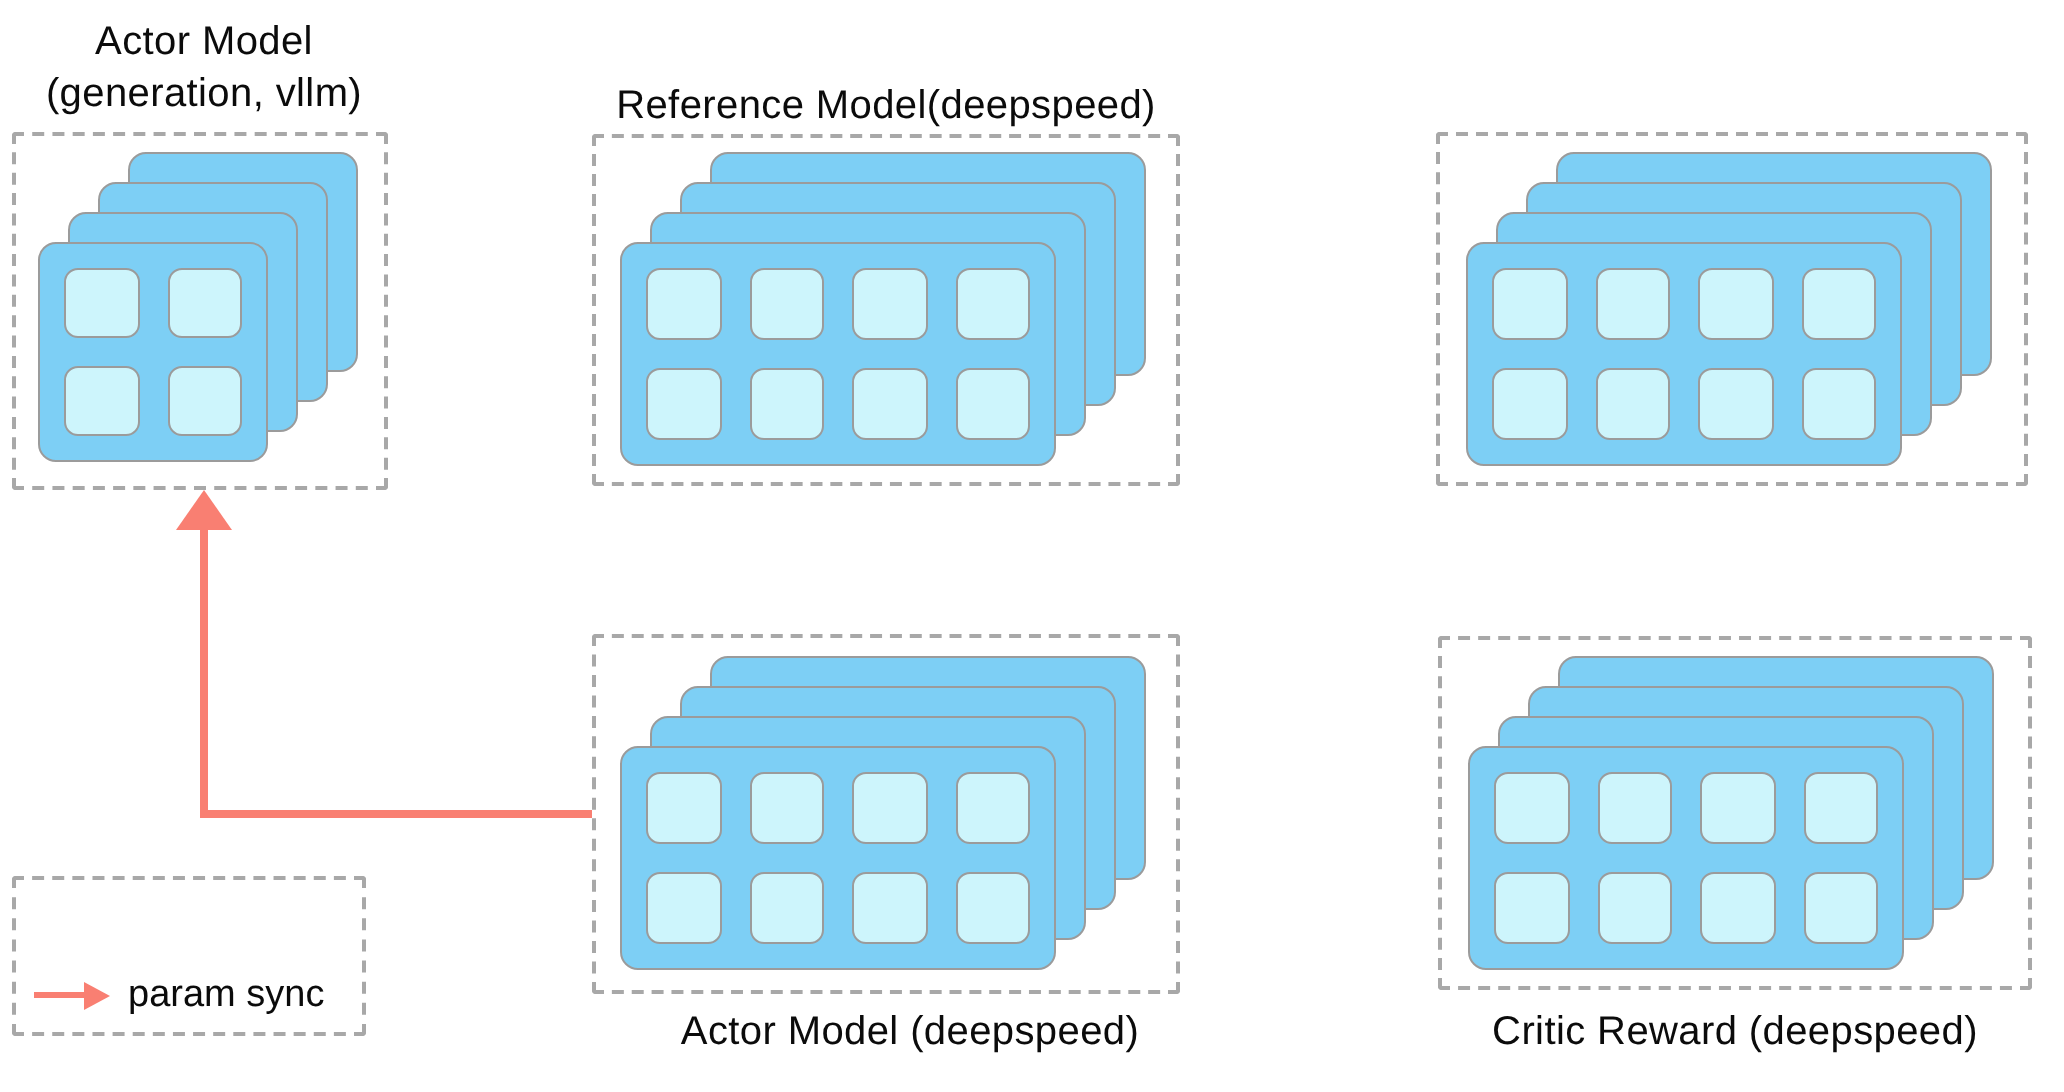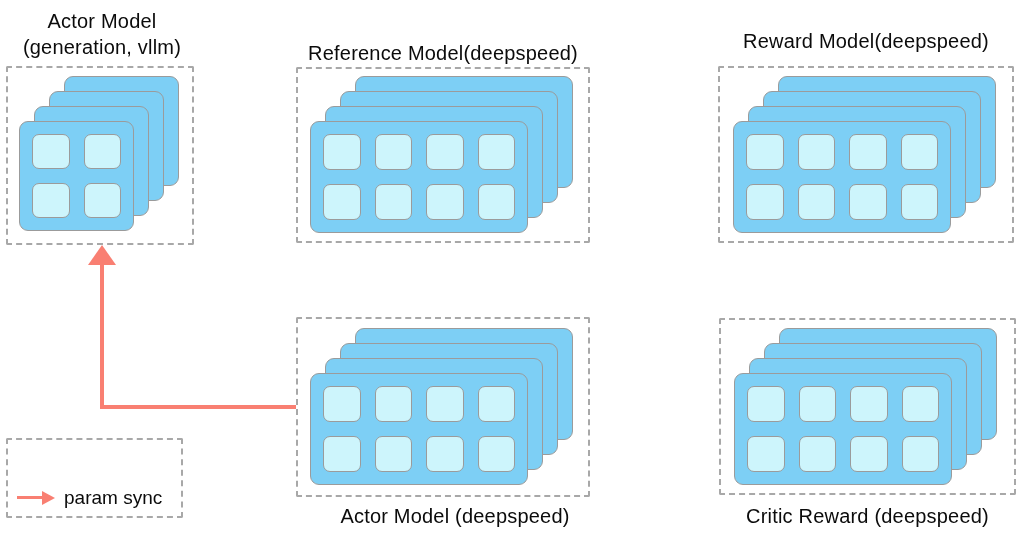--- a/index.html
+++ b/index.html
@@ -71,21 +71,20 @@
         <div class="cell"></div>
         <div class="cell"></div>
         <div class="cell"></div>
         <div class="cell"></div>
         <div class="cell"></div>
         <div class="cell"></div>
         <div class="cell"></div>
       </div>
     </div>
 
-  <div class="model-title" style="left:718px;top:28px;width:296px;">Reward Model(deepspeed)</div>
   <div class="boundary" style="left:718px;top:66px;width:296px;height:177px;"></div>
   <div class="stack stack-wide" style="left:733px;top:76px;width:263px;height:157px;">
       <div class="card" style="left: 45px; top: 0px;"></div>
       <div class="card" style="left: 30px; top: 15px;"></div>
       <div class="card" style="left: 15px; top: 30px;"></div>
       <div class="card front" style="left: 0px; top: 45px; grid-template-columns: repeat(4, 1fr);">
         <div class="cell"></div>
         <div class="cell"></div>
         <div class="cell"></div>
         <div class="cell"></div>

